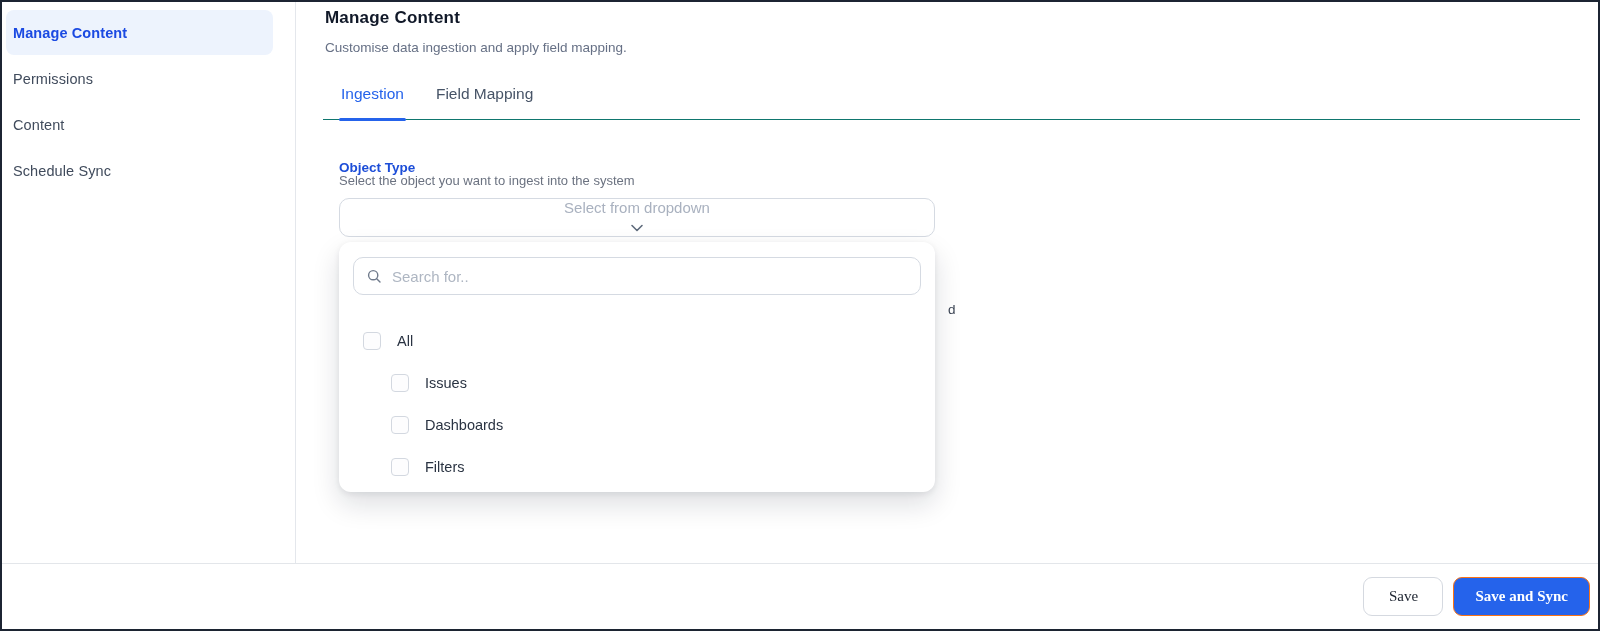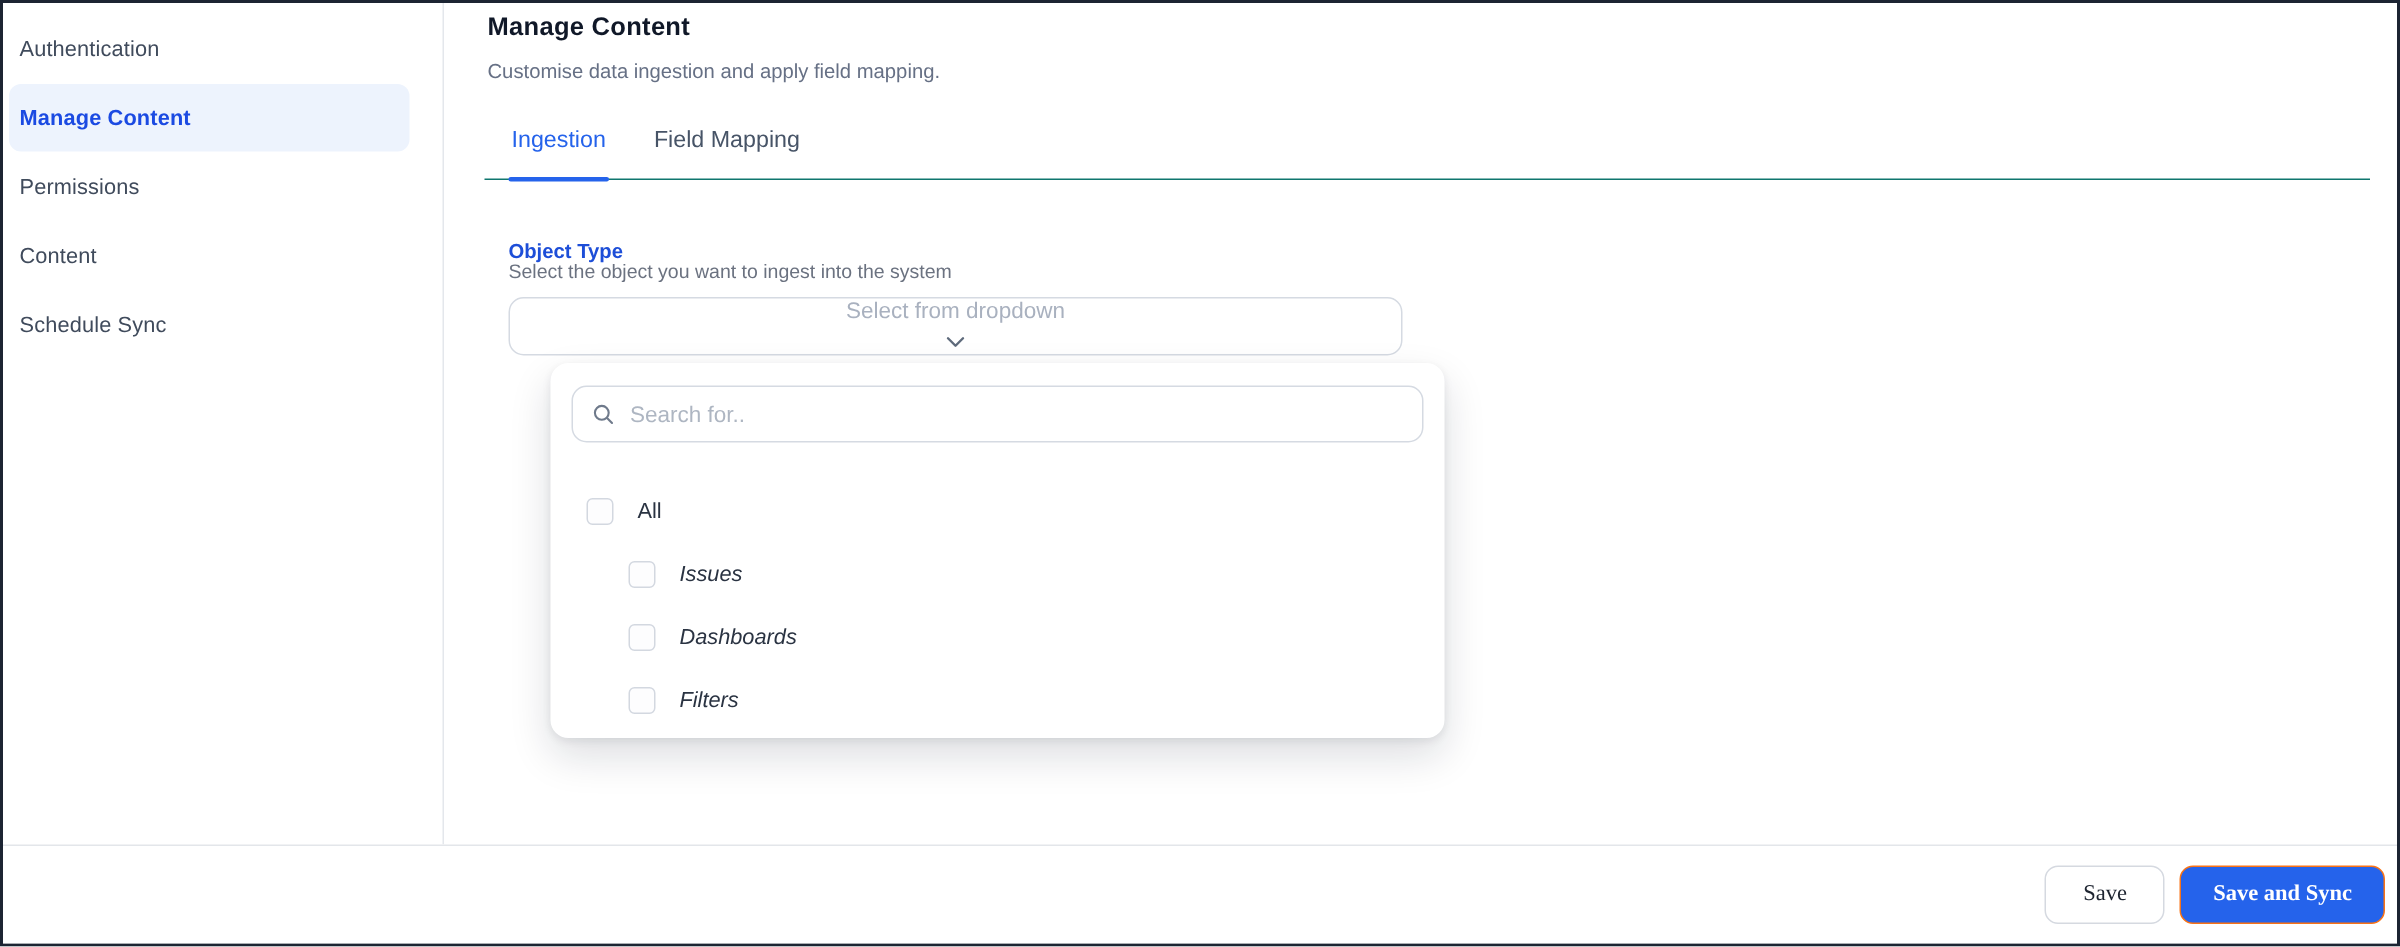--- a/index.html
+++ b/index.html
@@ -131,21 +131,20 @@
 
   
   .dropdown-panel {
     position: absolute;
     left: 42px; top: 240px;
     width: 596px; height: 250px;
     background: #fff;
     border-radius: 12px;
     box-shadow: 0 2px 6px rgba(16,24,40,.08), 0 12px 28px rgba(16,24,40,.14);
     z-index: 5;
-    margin-left: 28px;
   }
   .search-box {
     margin: 15px 14px 0 14px;
     height: 38px;
     border: 1px solid #d5dae2;
     border-radius: 10px;
     display: flex;
     align-items: center;
     padding: 0 12px;
     gap: 9px;
@@ -164,21 +163,21 @@
   .search-input::placeholder { color: #aeb6c2; }
 
   .options { padding: 25px 16px 0 24px; }
   .option-row {
     height: 42px;
     display: flex;
     align-items: center;
     gap: 16px;
     cursor: pointer;
   }
-  .option-row.indent { margin-left: 28px; font-style: italic; }
+  .option-row.indent { margin-left: 28px; }
   .checkbox {
     width: 18px; height: 18px;
     border: 1px solid #d3d8e0;
     border-radius: 4px;
     background: #fdfdfe;
     flex: 0 0 auto;
   }
   .option-label {
     font-size: 14.5px;
     color: #2a3342;
@@ -220,21 +219,20 @@
     color: #ffffff;
     font-weight: 700;
   }
 </style>
 </head>
 <body>
 
 <div class="window">
 
   <nav class="sidebar">
-    <div class="side-item">Authentication</div>
     <div class="side-item active">Manage Content</div>
     <div class="side-item">Permissions</div>
     <div class="side-item">Content</div>
     <div class="side-item">Schedule Sync</div>
   </nav>
 
   <section class="main">
     <h1 class="page-title">Manage Content</h1>
     <p class="page-subtitle">Customise data ingestion and apply field mapping.</p>
 

